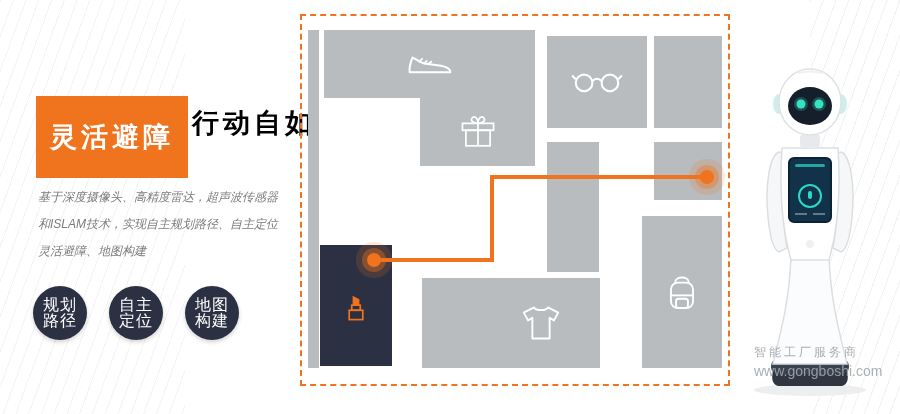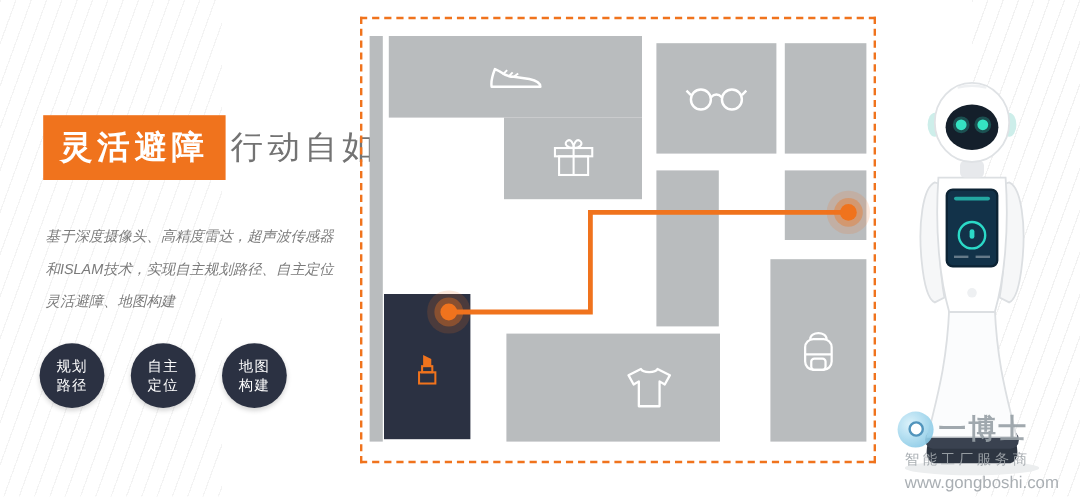--- a/index.html
+++ b/index.html
@@ -5,27 +5,27 @@
   html,body{margin:0;padding:0;}
   .page{position:relative;width:900px;height:414px;background:#ffffff;overflow:hidden;
         font-family:"Liberation Sans","DejaVu Sans",sans-serif;}
   .stripes{position:absolute;top:0;bottom:0;
         background:repeating-linear-gradient(110deg,#ececec 0 1px,transparent 1px 12px);}
   .stripes.left{left:0;width:185px;opacity:.6;}
   .stripes.right{right:0;width:90px;opacity:.7;}
 
   
   .title-block{position:absolute;left:36px;top:96px;background:#f0731d;color:#fff;
-        font-size:27px;font-weight:700;letter-spacing:4px;padding:9px 14px;}
-  .title-rest{position:absolute;left:192px;top:105px;font-size:27px;font-weight:400;
-        color:#737373;letter-spacing:4px;}
+        font-size:27px;font-weight:700;letter-spacing:4px;padding:23px 14px;}
+  .title-rest{position:absolute;left:192px;top:105px;font-size:27px;font-weight:700;
+        color:#000000;letter-spacing:4px;}
   .desc{position:absolute;left:38px;top:184px;font-size:12px;color:#7b7b7b;line-height:27px;font-style:italic;}
   .badges{position:absolute;left:33px;top:286px;display:flex;gap:22px;}
   .badge{width:54px;height:54px;border-radius:50%;background:#2b3142;color:#fff;
-        font-size:12px;line-height:16px;letter-spacing:1px;display:flex;flex-direction:column;
+        font-size:16px;line-height:16px;letter-spacing:1px;display:flex;flex-direction:column;
         align-items:center;justify-content:center;box-shadow:0 2px 4px rgba(0,0,0,.18);}
 
   
   .floorplan{position:absolute;left:300px;top:14px;width:430px;height:372px;
         border:2px dashed #f0731d;box-sizing:border-box;}
   .room{position:absolute;background:#b9bcbe;display:flex;align-items:center;justify-content:center;}
   .room.dark{background:#2b3142;}
   .path-svg{position:absolute;left:0;top:0;width:426px;height:368px;pointer-events:none;}
   .glow{position:absolute;width:14px;height:14px;border-radius:50%;background:#f0731d;
         transform:translate(-50%,-50%);
@@ -158,23 +158,17 @@
     <ellipse cx="75" cy="50" rx="31" ry="33" fill="#ffffff" stroke="#dfe2e5" stroke-width="1.5"></ellipse>
     <ellipse cx="75" cy="54" rx="22" ry="19" fill="#141f2b"></ellipse>
     <circle cx="66" cy="52" r="7" fill="#35e3c2" opacity="0.25"></circle>
     <circle cx="84" cy="52" r="7" fill="#35e3c2" opacity="0.25"></circle>
     <circle cx="66" cy="52" r="4.5" fill="#35e3c2"></circle>
     <circle cx="84" cy="52" r="4.5" fill="#35e3c2"></circle>
     <path d="M63,21 a30,18 0 0 1 24,0" stroke="#eef0f2" fill="none" stroke-width="2"></path>
   </svg>
 
   <div class="watermark">
-    <div class="wm-row">
-      <div class="wm-logo">
-        <div class="wm-logo-dot"></div>
-      </div>
-      <span class="wm-brand">一博士</span>
-    </div>
     <div class="wm-tagline">智能工厂服务商</div>
     <div class="wm-url">www.gongboshi.com</div>
   </div>
 
 </div>
 
 </body></html>

